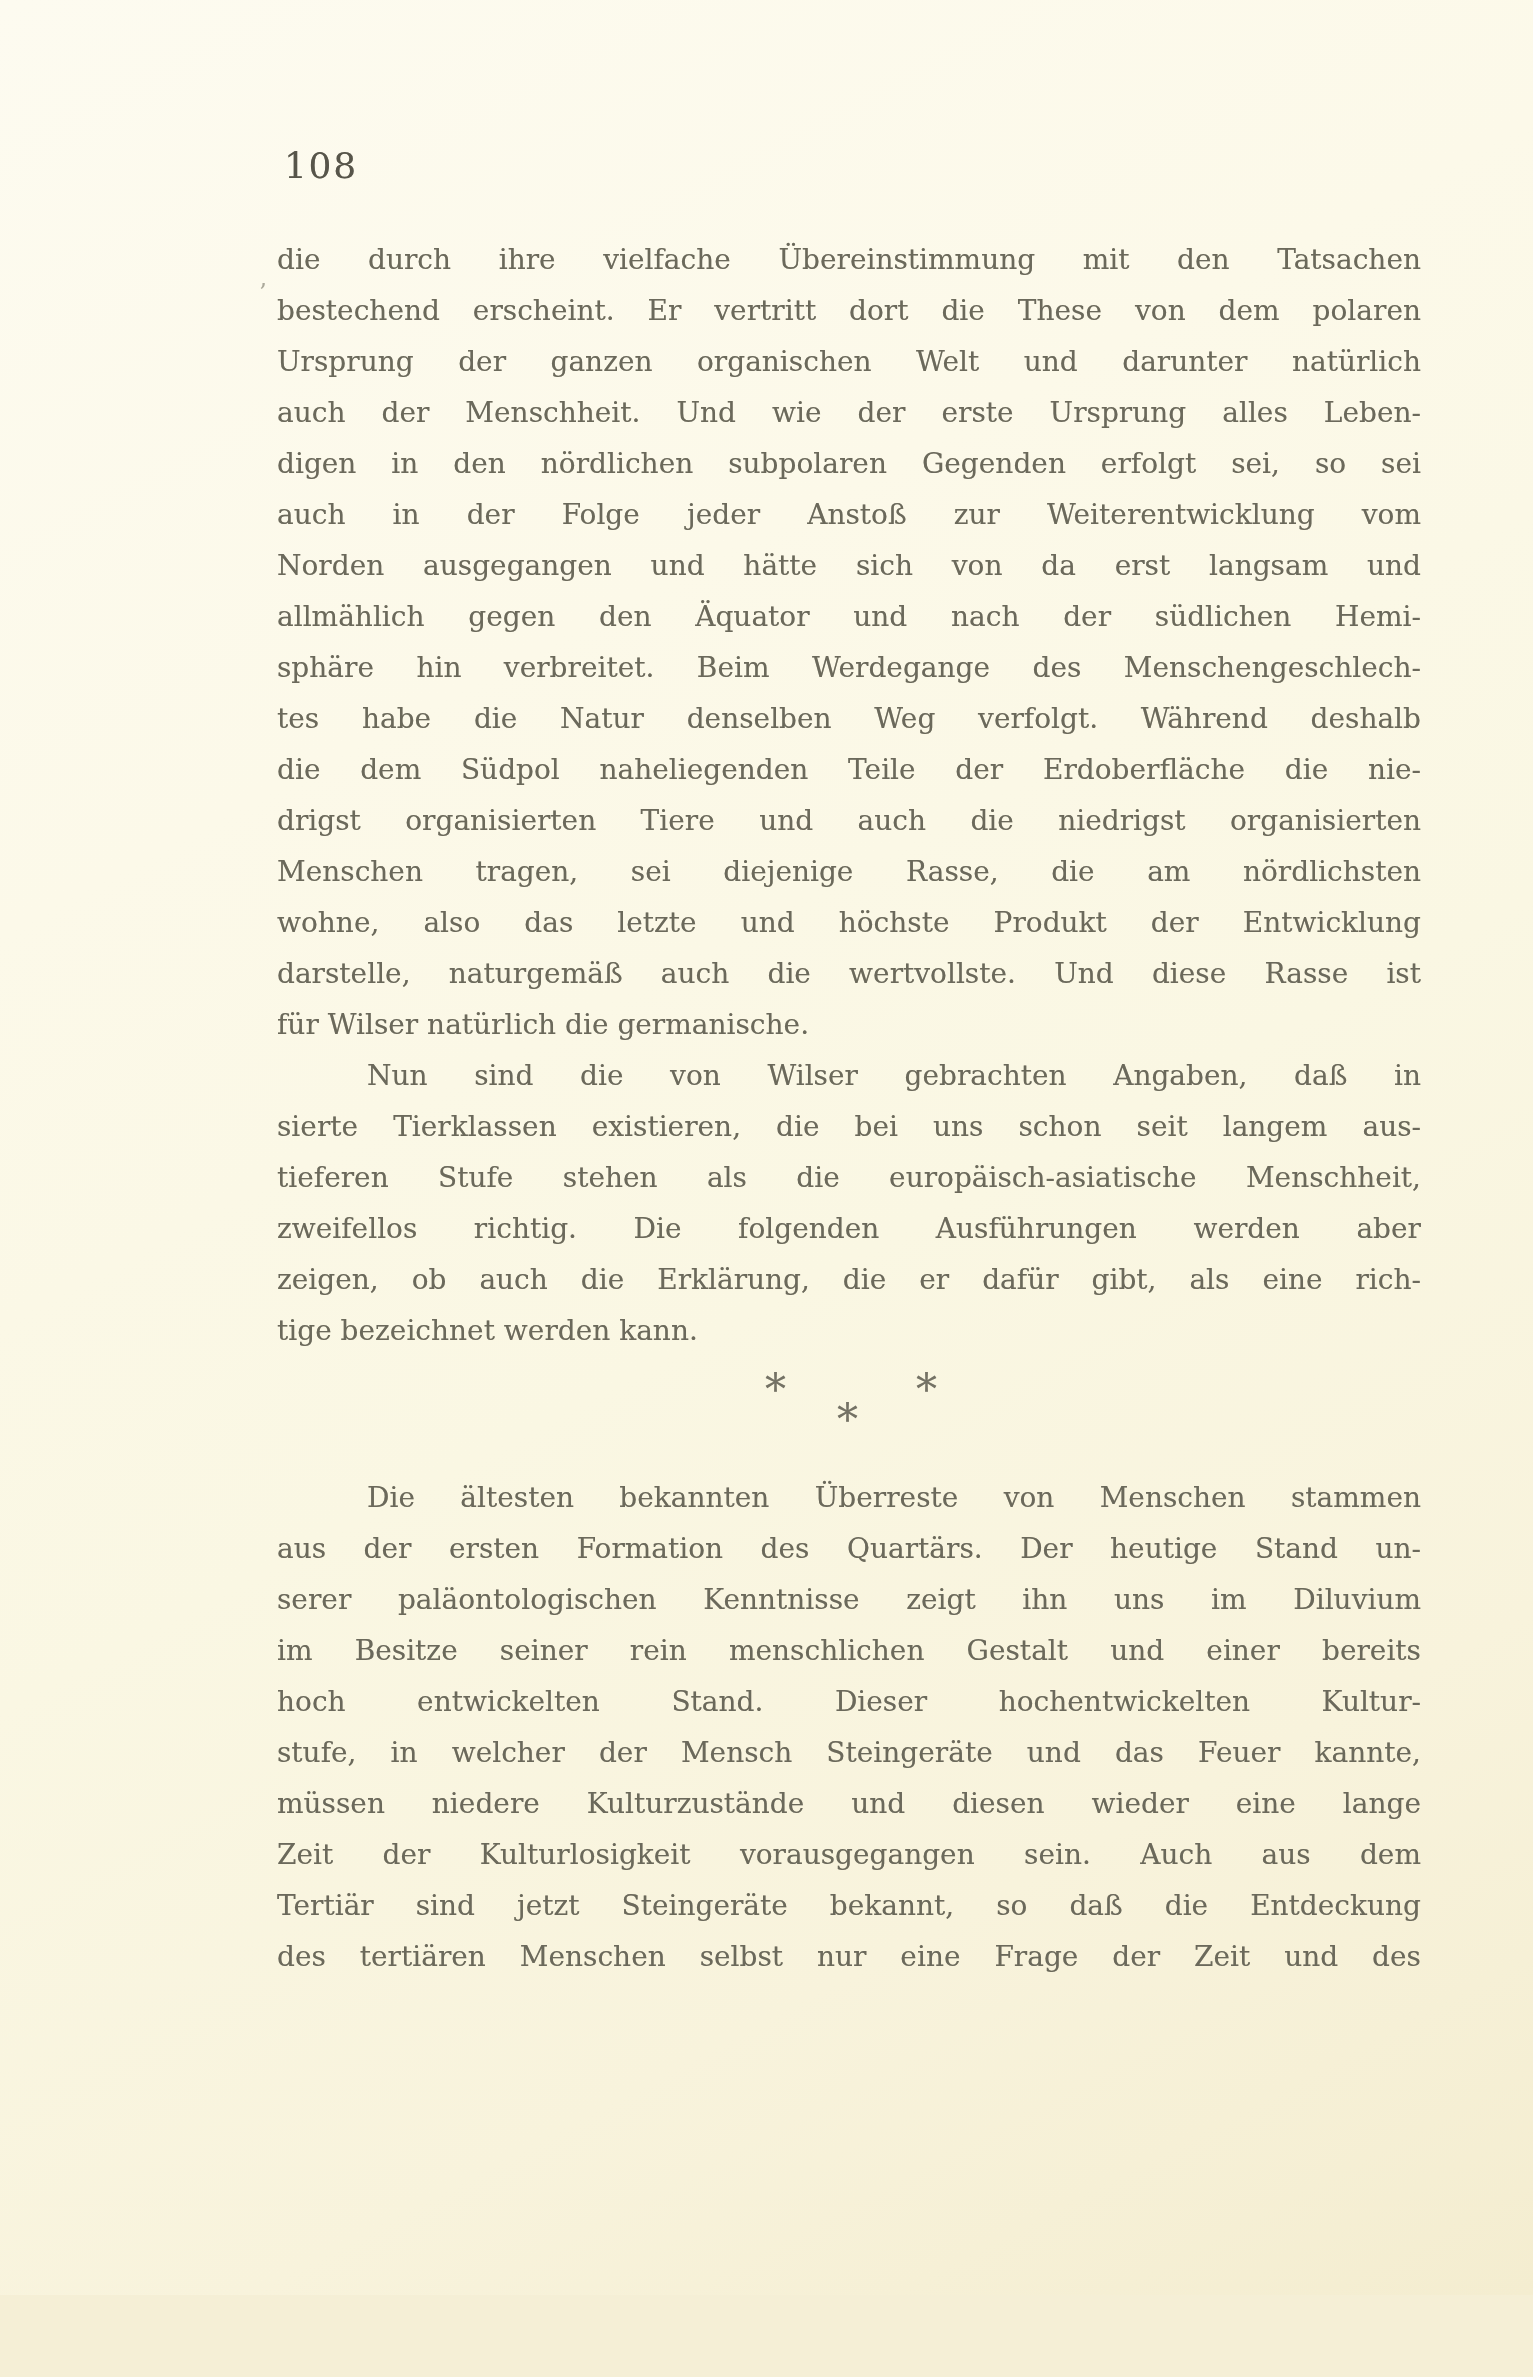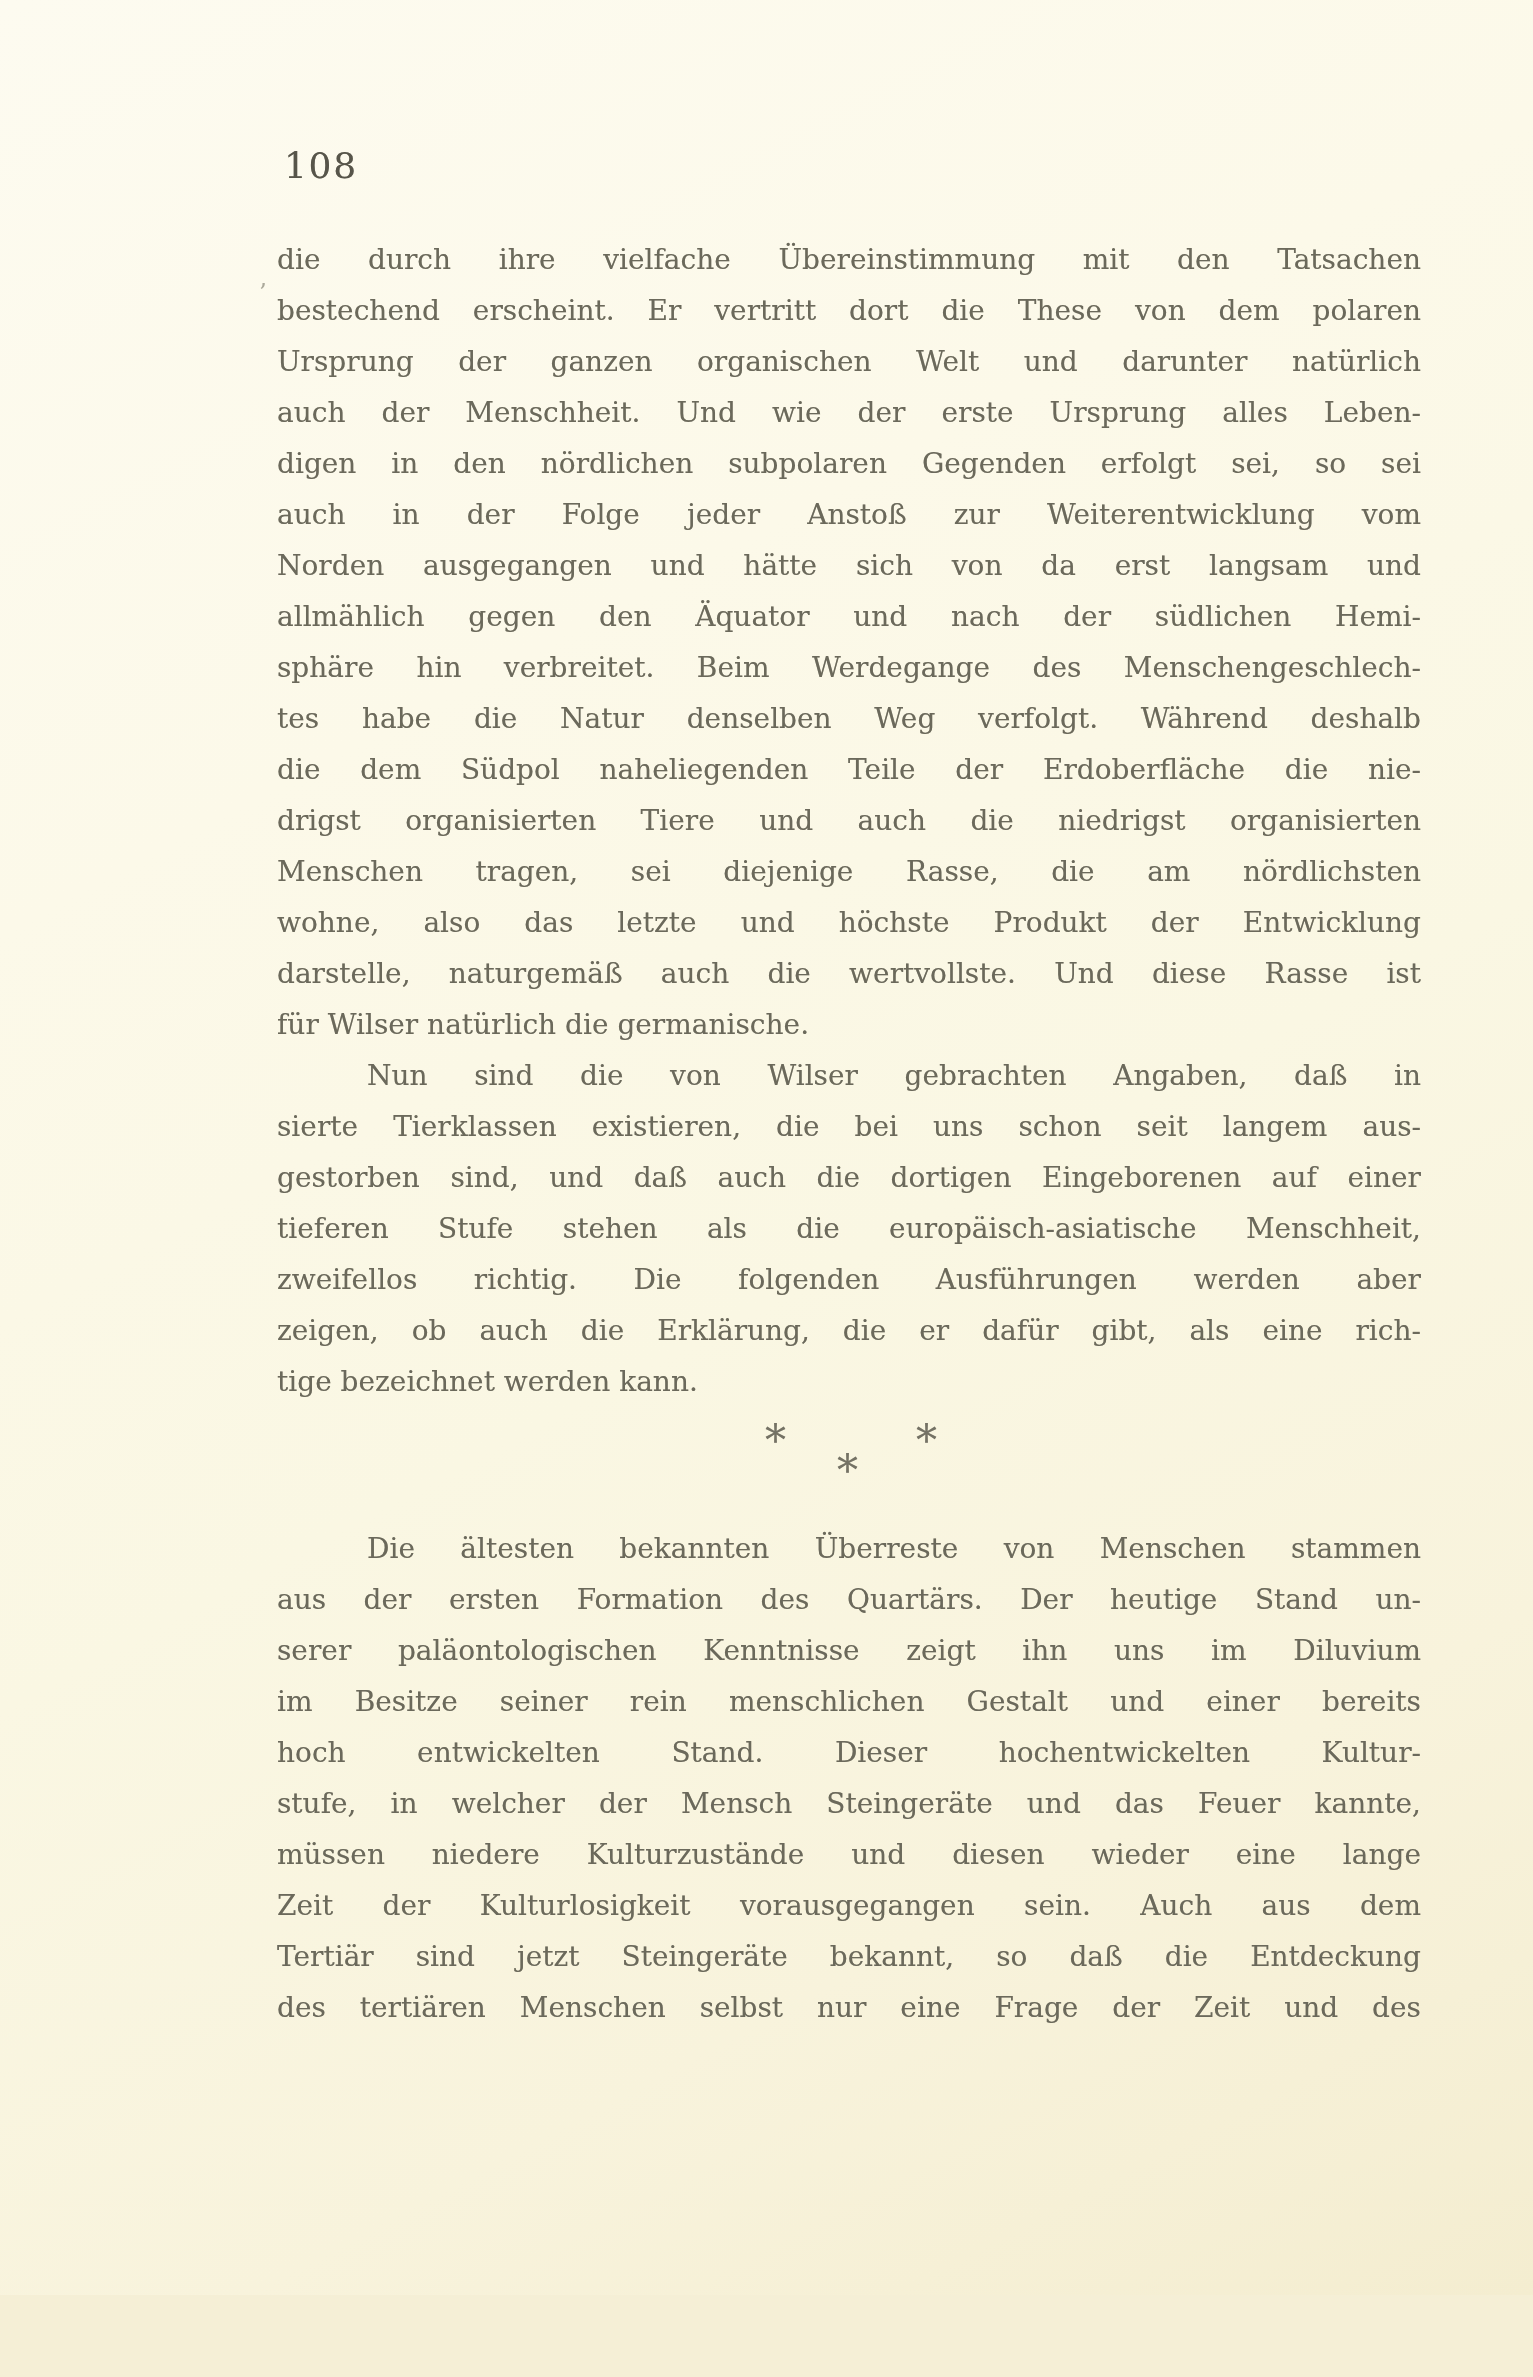--- a/index.html
+++ b/index.html
@@ -101,21 +101,20 @@
         <div class="line"><span>drigst organisierten Tiere und auch die niedrigst organisierten</span></div>
         <div class="line"><span>Menschen tragen, sei </span><span class="it">diejenige Rasse, die am nördlichsten</span></div>
         <div class="line"><span class="it">wohne,</span><span> also das letzte und höchste Produkt der Entwicklung</span></div>
         <div class="line"><span>darstelle, naturgemäß auch die wertvollste. Und diese Rasse ist</span></div>
         <div class="line last"><span>für Wilser natürlich die germanische.</span></div>
       </div>
 
     <div id="para-1">
         <div class="line indent"><span>Nun sind die von Wilser gebrachten Angaben, daß in</span></div>
         <div class="line"><span>sierte Tierklassen existieren, die bei uns schon seit langem aus-</span></div>
-        <div class="line"><span>gestorben sind, und daß auch die dortigen Eingeborenen auf einer</span></div>
         <div class="line"><span>tieferen Stufe stehen als die europäisch-asiatische Menschheit,</span></div>
         <div class="line"><span>zweifellos richtig. Die folgenden Ausführungen werden aber</span></div>
         <div class="line"><span>zeigen, ob auch die Erklärung, die er dafür gibt, als eine rich-</span></div>
         <div class="line last"><span>tige bezeichnet werden kann.</span></div>
       </div>
 
     <div class="separator">
       <span class="ast ast-top-left">*</span>
       <span class="ast ast-top-right">*</span>
       <span class="ast ast-bottom">*</span>

